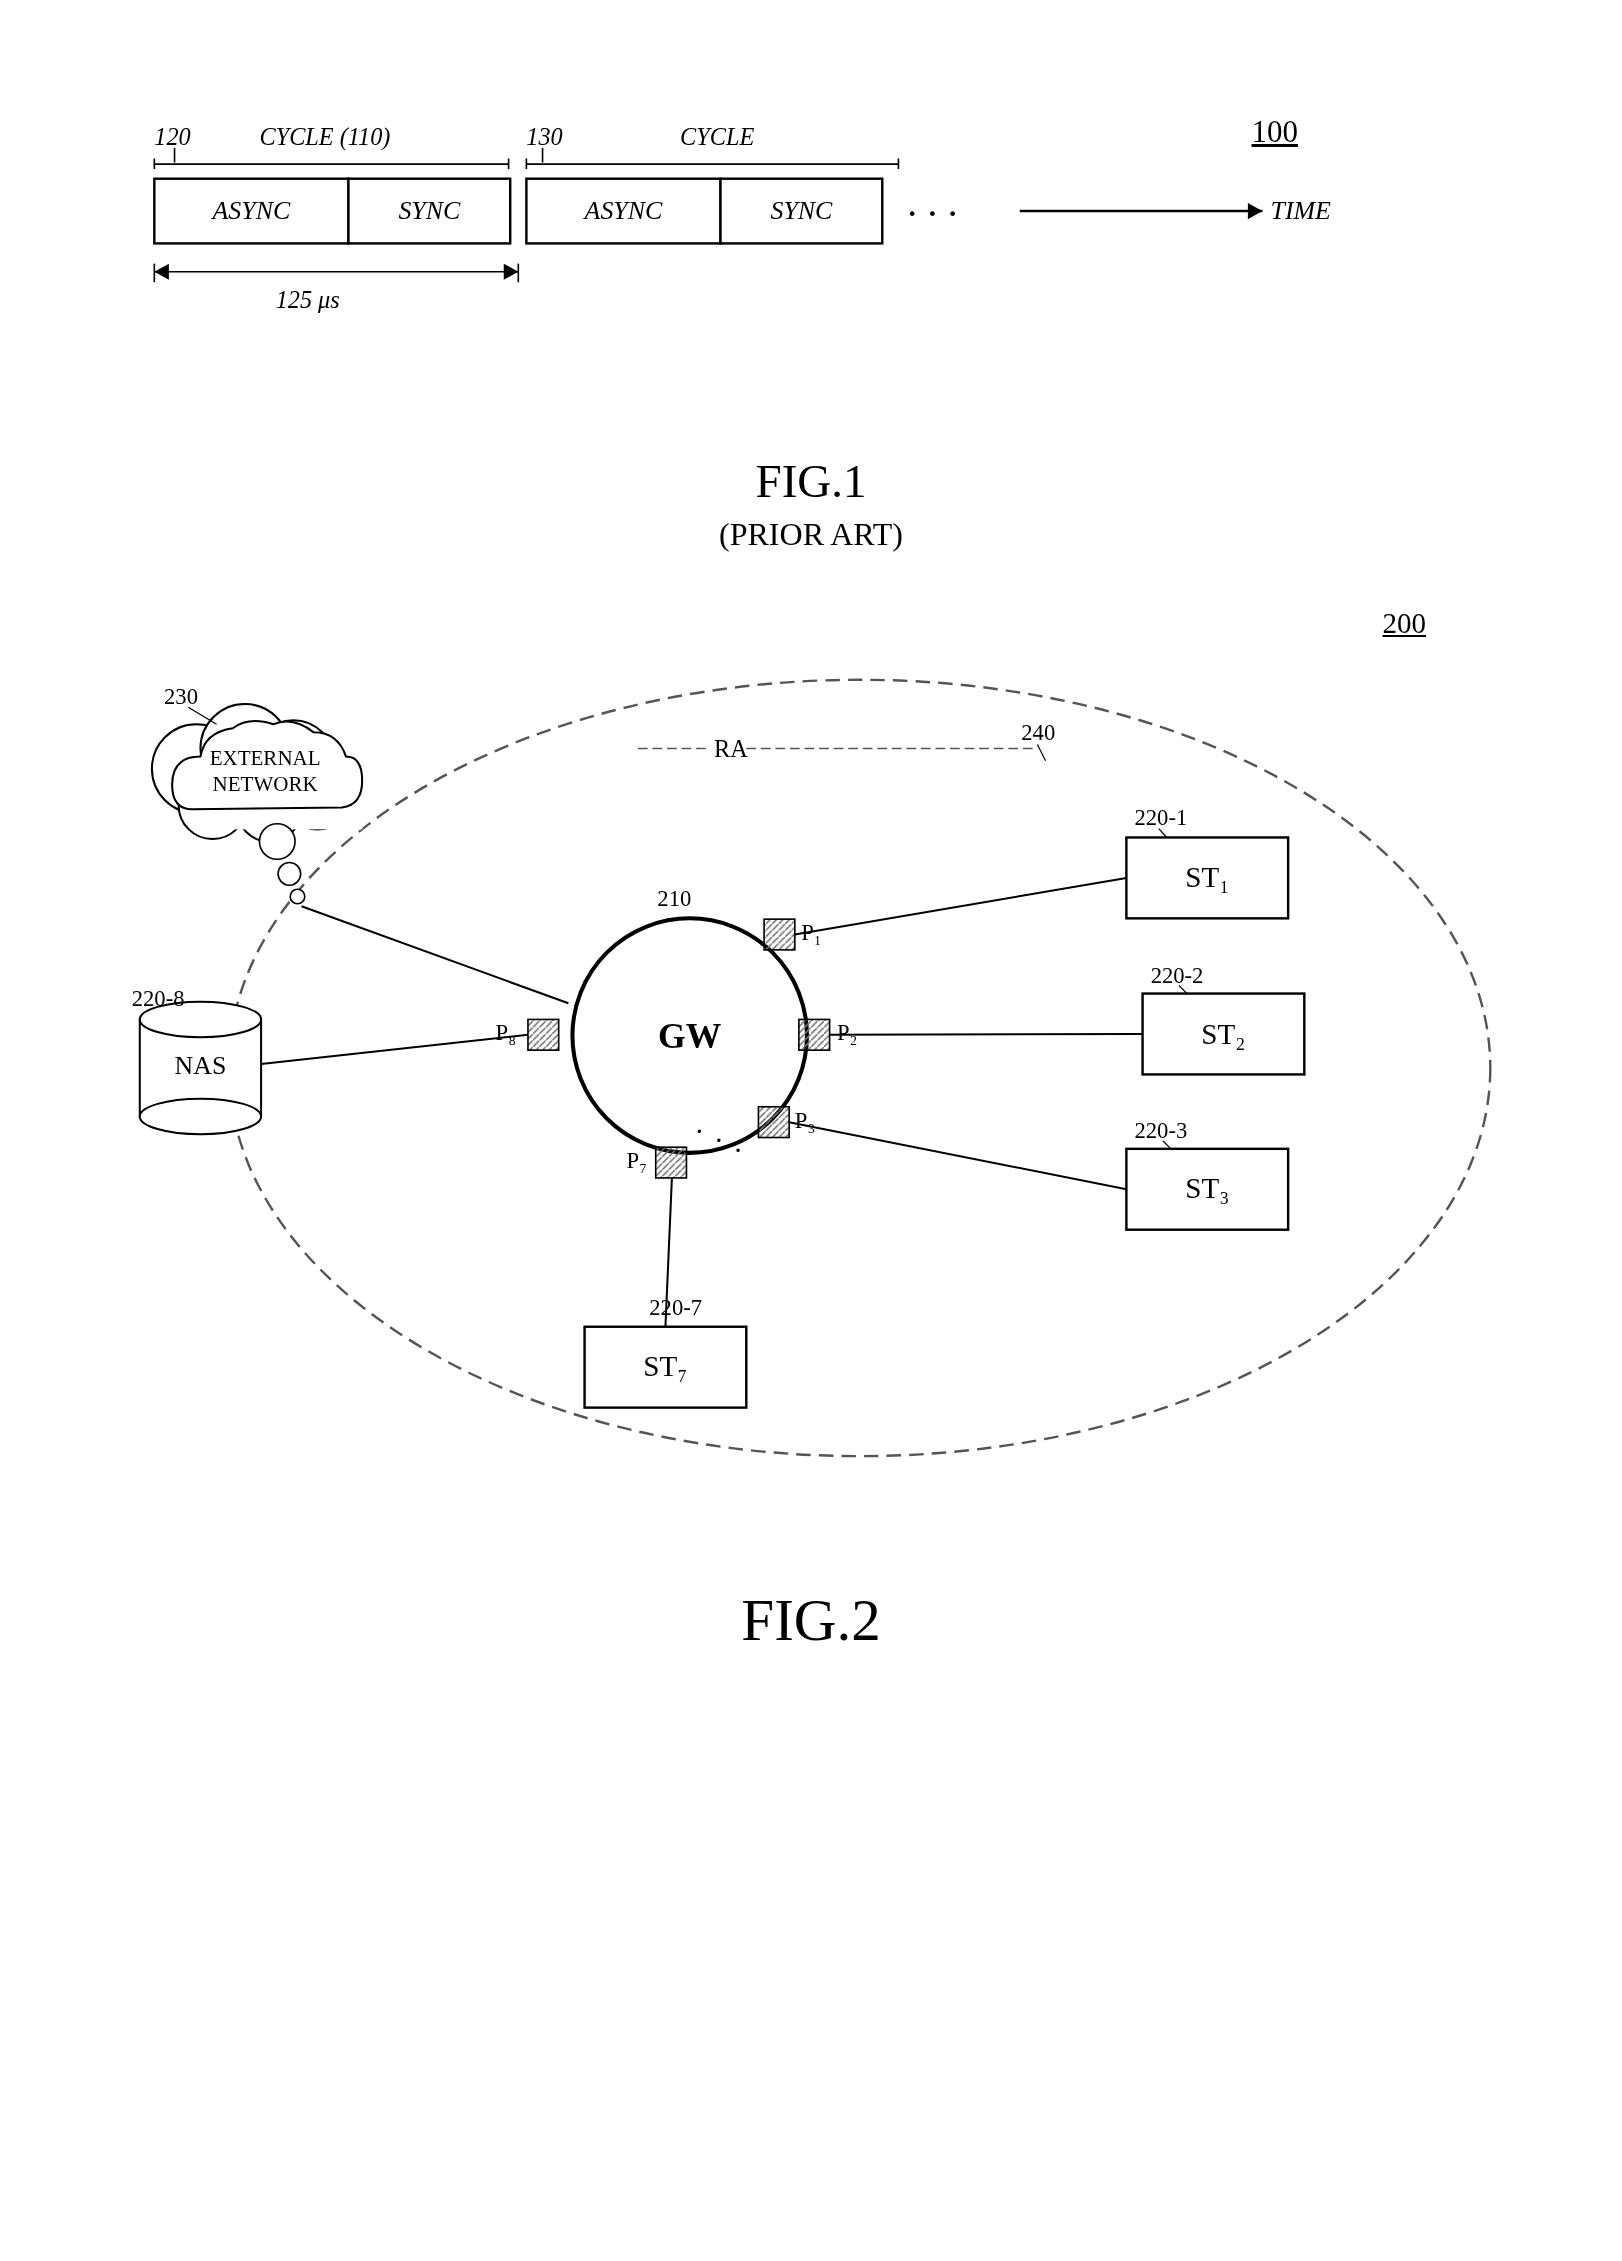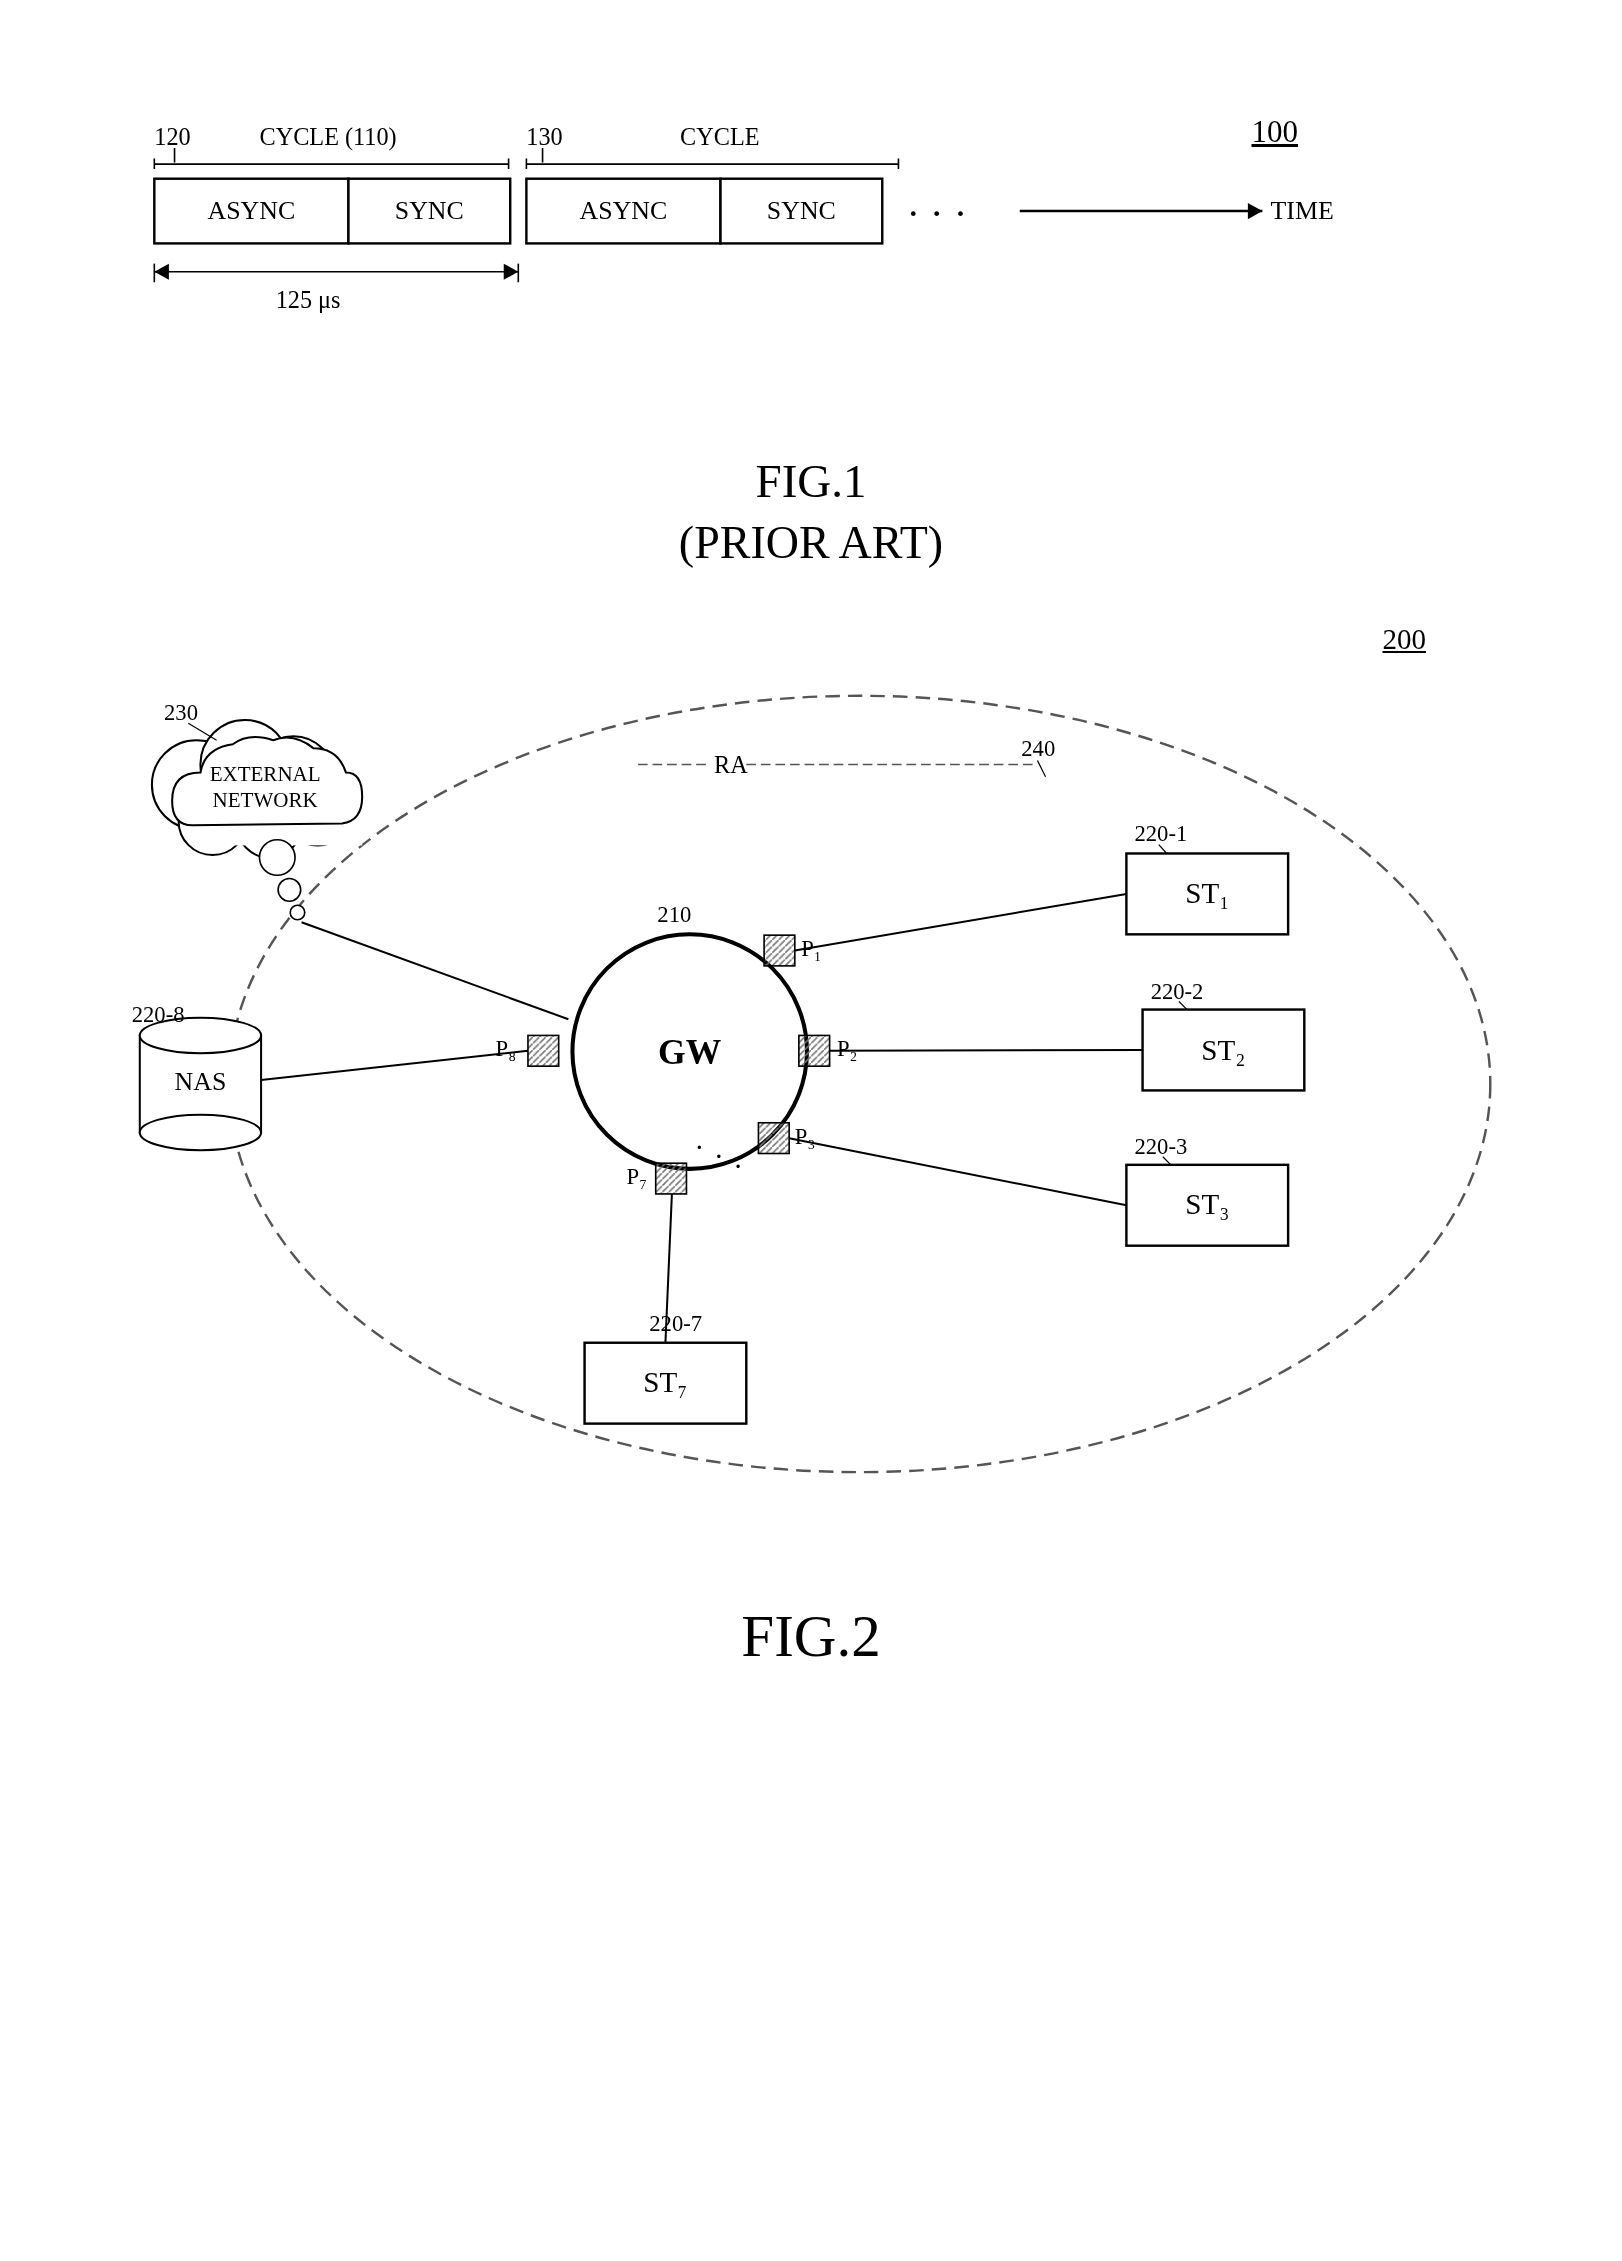--- a/index.html
+++ b/index.html
@@ -36,21 +36,21 @@
     }
 
     
     .fig-title-1 {
       margin-top: 65px;
       font-size: 47px;
     }
 
     .fig-subtitle-1 {
       text-align: center;
-      font-size: 46px;
+      font-size: 32px;
       margin-top: 8px;
     }
 
     
     .fig2-section {
       margin-top: 54px;
       position: relative;
     }
 
     .fig-title-2 {
@@ -63,21 +63,21 @@
       font-family: 'Times New Roman', Times, serif;
     }
   </style>
 </head>
 <body>
 <div class="page">
 
   <div class="fig1-container">
     <div class="fig1-label-100">100</div>
 
-    <div style="position:relative; margin-top:65px; margin-left:65px; width:1456px; height:275px;">
+    <div style="position:relative; margin-top:65px; margin-left:65px; width:1456px; height:275px;font-style:italic;">
 
       
       <svg width="1456" height="275" viewBox="0 0 1800 340">
 
         <text x="30" y="38" font-size="30" font-family="Times New Roman">120</text>
         <line x1="55" y1="42" x2="55" y2="60" stroke="#000" stroke-width="2"></line>
 
         <text x="490" y="38" font-size="30" font-family="Times New Roman">130</text>
         <line x1="510" y1="42" x2="510" y2="60" stroke="#000" stroke-width="2"></line>
 

